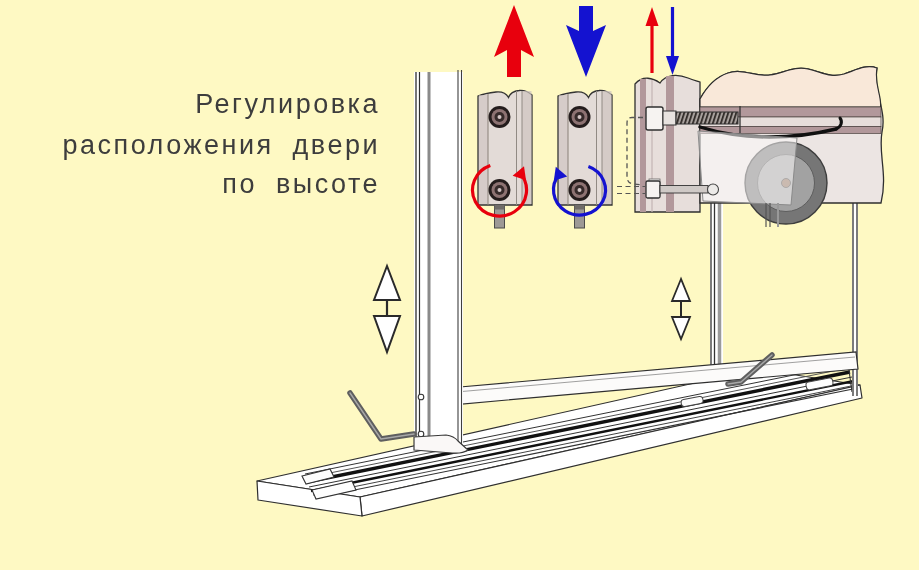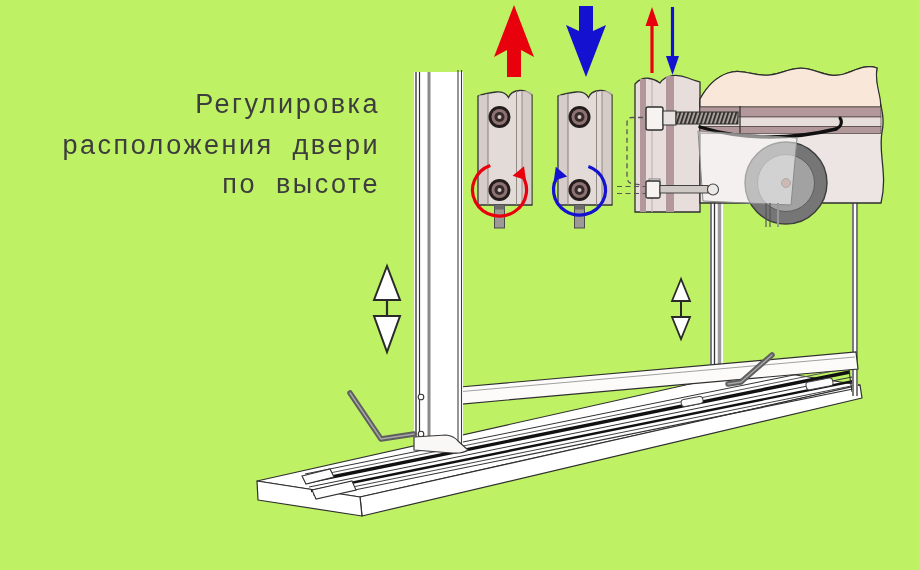--- a/index.html
+++ b/index.html
@@ -1,16 +1,16 @@
 <!DOCTYPE html>
 <html style="--red: #e8000d; --blue: #1412d0; --ink: #2f2f2f; --text: #3d3d3d; --profile: #e3dbd7; --profileDark: #cfc5c1; --cream: #f9e8d9; --mauve: #b2989b; --bandLight: #e7dedb; --bodyLight: #ece5e3; --wheelOuter: #767676; --wheelInner: #a2a2a2; --hub: #8f6e57; --tool: #5f5f5f; --pin: #9d9996; --springBlack: #101010;"><head>
 <meta charset="utf-8">
 <style>
   html,body{margin:0;padding:0;background:#ffffff;}
-  .stage{position:relative;width:919px;height:570px;background:#bef264;overflow:hidden;
+  .stage{position:relative;width:919px;height:570px;background:#fef9c3;overflow:hidden;
          font-family:"Liberation Sans",sans-serif;}
   svg{display:block;}
   text.caption{
     font-family:"Liberation Sans","DejaVu Sans",sans-serif;
     font-size:27px;
     font-weight:400;
     letter-spacing:2.5px;
     word-spacing:9px;
     fill:var(--text,#3d3d3d);
   }

